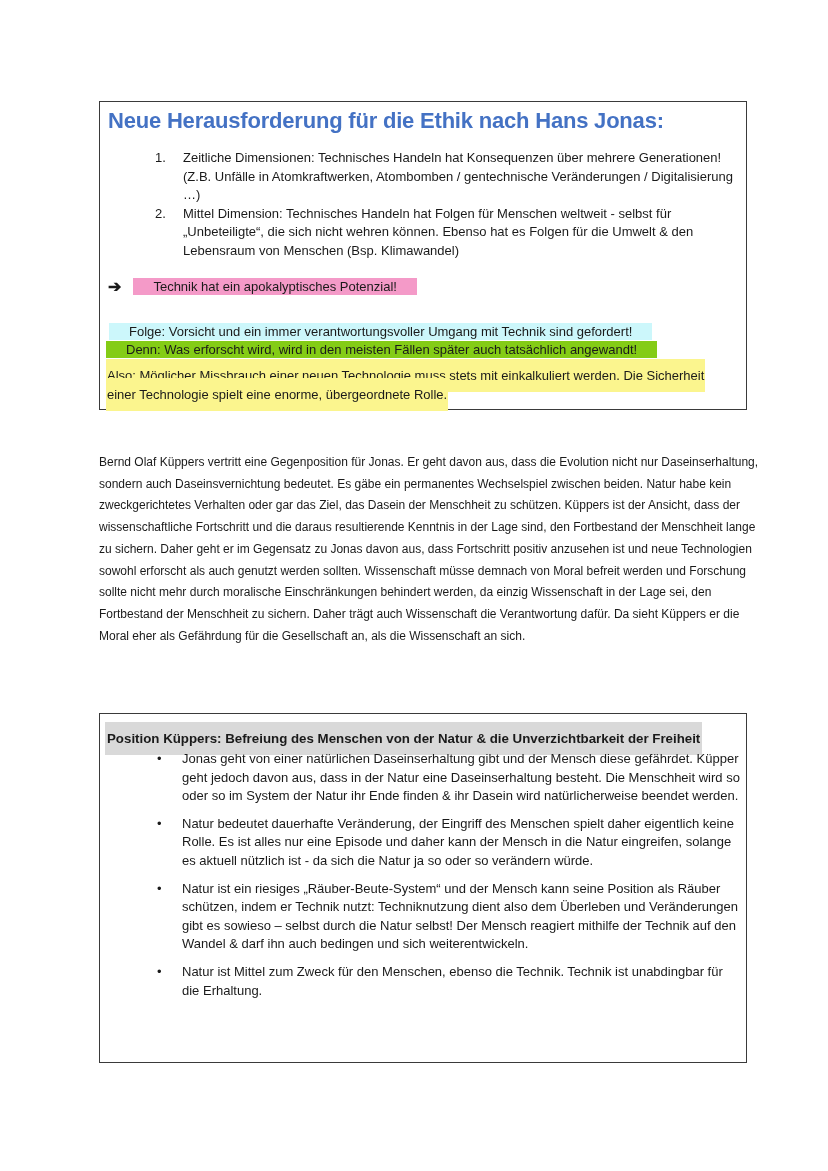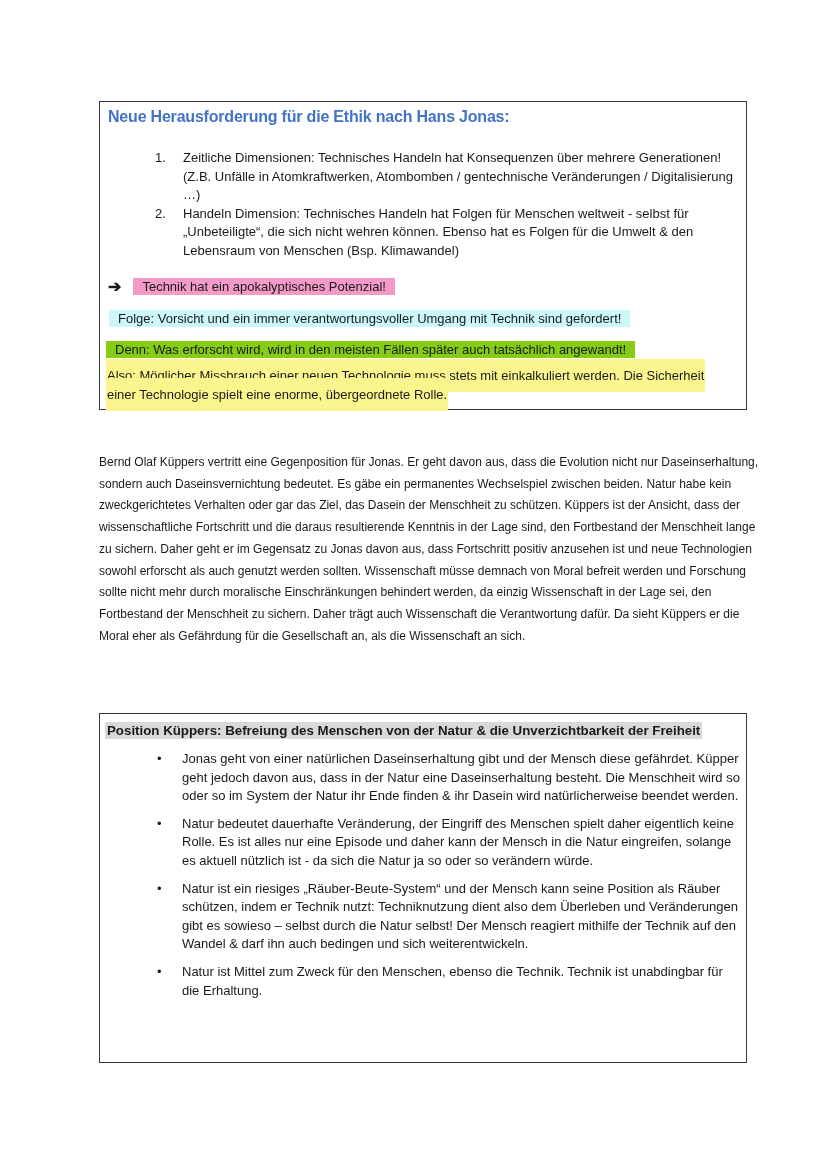--- a/index.html
+++ b/index.html
@@ -8,63 +8,63 @@
     font-family: "Liberation Sans", sans-serif; color: #1a1a1a;
   }
   .box {
     position: absolute; left: 99px; width: 648px;
     border: 1.5px solid #3a3a3a; box-sizing: border-box; background: #fff;
   }
   #box1 { top: 101px; height: 309px; }
   #box2 { top: 713px; height: 350px; }
   .box-title {
     position: absolute; left: 8px; top: 6px;
-    font-size: 16px; font-weight: bold; color: #4472c4; letter-spacing: -0.2px;
+    font-size: 22px; font-weight: bold; color: #4472c4; letter-spacing: -0.2px;
   }
   .ol { position: absolute; left: 55px; top: 47px; width: 585px; font-size: 13px; line-height: 18.5px; }
   .ol .item { position: relative; padding-left: 28px; }
   .ol .num { position: absolute; left: 0; top: 0; }
   .b { font-weight: normal; }
   .arrow-row { position: absolute; left: 8px; top: 175px; font-size: 13px; display: flex; align-items: center; }
   .arrow { font-size: 16px; font-weight: bold; margin-right: 12px; }
-  .hl { padding: 1px 9px; }
+  .hl { padding: 1px 20px; }
   .pink { background: #f49ac8; }
   .cyan { background: #ccf7fb; }
   .green { background: #84cc16; }
   .yellow { background: #fbf58e; }
   .hl-line { position: absolute; left: 6px; font-size: 13px; line-height: 19px; }
-  #folge { top: 207px; left: 9px; }
+  #folge { top: 220px; left: 9px; }
   #denn { top: 238px; }
   #also { top: 264px; width: 630px; }
   #also span { box-decoration-break: clone; -webkit-box-decoration-break: clone; padding: 9px 1px; }
   .para {
     position: absolute; left: 99px; top: 452px; width: 660px;
     font-size: 12px; line-height: 21.7px;
   }
   .box2-title {
     position: absolute; left: 5px; top: 8px;
-    font-size: 13.3px; font-weight: bold; background: #d9d9d9; padding: 1px 2px;
+    font-size: 13.3px; font-weight: bold; background: #d9d9d9; padding: 9px 2px;
   }
   .ul { position: absolute; left: 55px; top: 36px; width: 585px; font-size: 13px; line-height: 18.6px; }
   .ul .li { position: relative; padding-left: 27px; margin-bottom: 9px; }
   .ul .bullet { position: absolute; left: 2px; top: 0; font-size: 13px; }
 </style>
 </head>
 <body>
 
 <div class="box" id="box1">
   <div class="box-title">Neue Herausforderung für die Ethik nach Hans Jonas:</div>
   <div class="ol">
     <div class="item">
       <span class="num">1.</span>
       <span class="b">Zeitliche Dimensionen</span><span>: Technisches Handeln hat Konsequenzen über mehrere Generationen! (Z.B. Unfälle in Atomkraftwerken, Atombomben / gentechnische Veränderungen / Digitalisierung …)</span>
     </div>
     <div class="item">
       <span class="num">2.</span>
-      <span class="b">Handeln Dimension:</span><span> Technisches Handeln hat Folgen für Menschen weltweit - selbst für „Unbeteiligte“, die sich nicht wehren können. Ebenso hat es Folgen für die Umwelt &amp; den Lebensraum von Menschen (Bsp. Klimawandel)</span>
+      <span class="b">Mittel Dimension:</span><span> Technisches Handeln hat Folgen für Menschen weltweit - selbst für „Unbeteiligte“, die sich nicht wehren können. Ebenso hat es Folgen für die Umwelt &amp; den Lebensraum von Menschen (Bsp. Klimawandel)</span>
     </div>
   </div>
   <div class="arrow-row">
     <span class="arrow">➔</span>
     <span class="hl pink">Technik hat ein apokalyptisches Potenzial!</span>
   </div>
   <div class="hl-line" id="folge"><span class="hl cyan">Folge: Vorsicht und ein immer verantwortungsvoller Umgang mit Technik sind gefordert!</span></div>
   <div class="hl-line" id="denn"><span class="hl green">Denn: Was erforscht wird, wird in den meisten Fällen später auch tatsächlich angewandt!</span></div>
   <div class="hl-line" id="also"><span class="yellow">Also: Möglicher Missbrauch einer neuen Technologie muss stets mit einkalkuliert werden. Die Sicherheit einer Technologie spielt eine enorme, übergeordnete Rolle.</span></div>
 </div>

